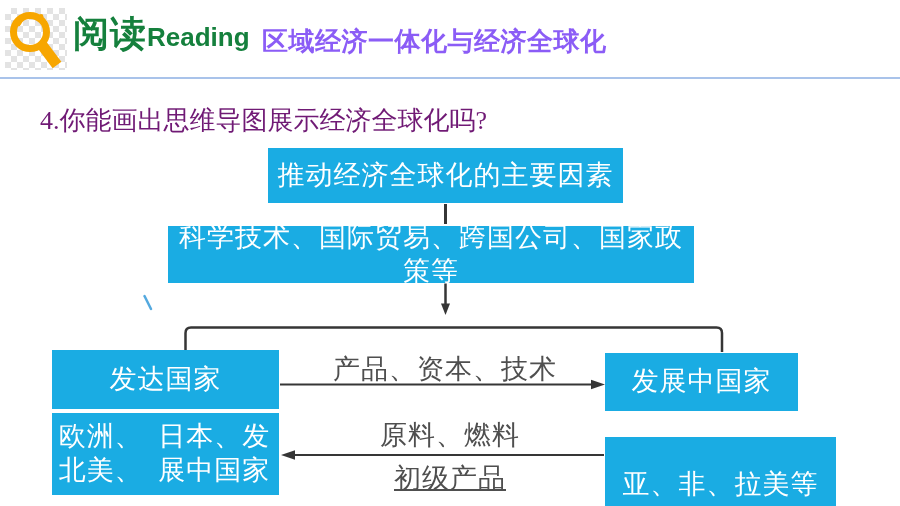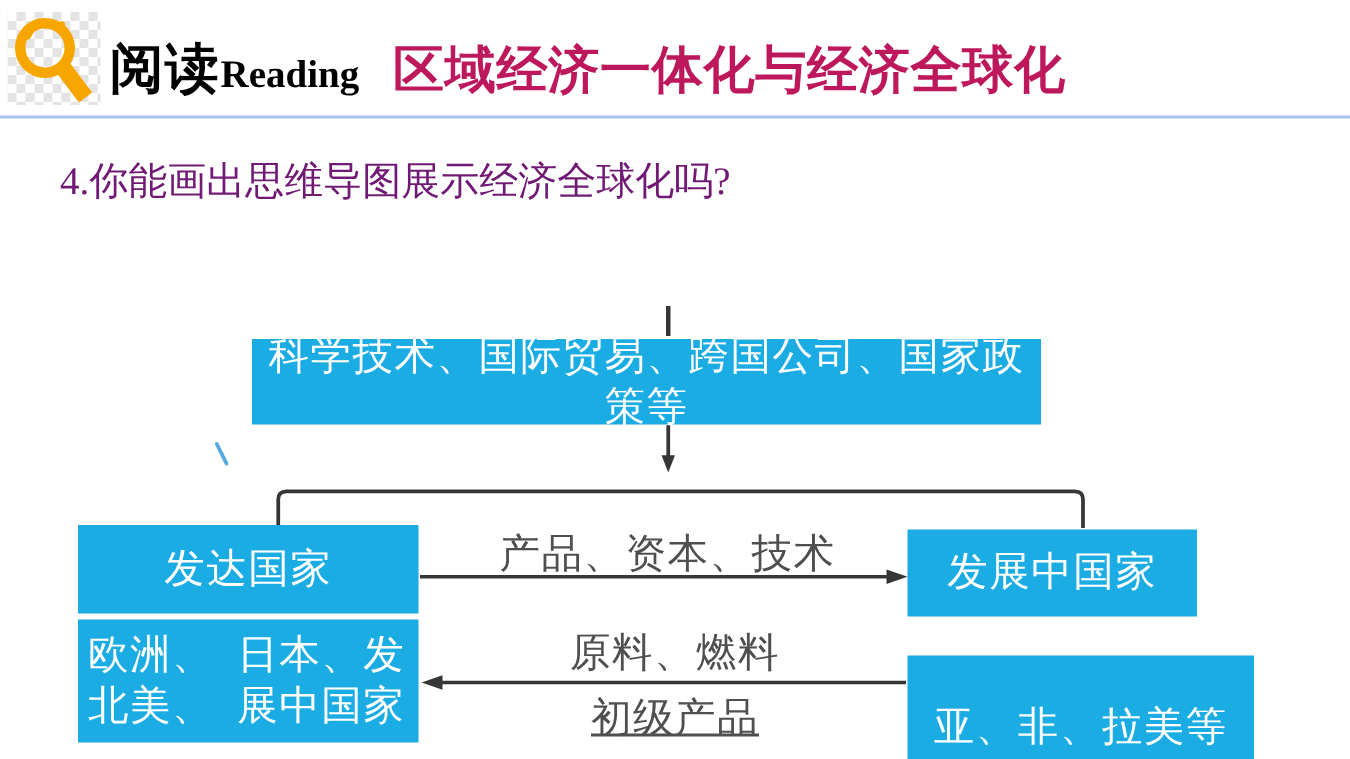--- a/index.html
+++ b/index.html
@@ -9,26 +9,26 @@
   }
   
   .header{position:absolute;top:0;left:0;width:900px;height:77px;border-bottom:2px solid #A9C3EA;background:#fff;}
   .magnifier-wrap{
     position:absolute;left:5px;top:8px;width:62px;height:62px;
     background-image:
       linear-gradient(45deg,#e3e3e3 25%,transparent 25%,transparent 75%,#e3e3e3 75%),
       linear-gradient(45deg,#e3e3e3 25%,transparent 25%,transparent 75%,#e3e3e3 75%);
     background-size:12px 12px;background-position:0 0,6px 6px;background-color:#fff;
   }
-  .brand{position:absolute;left:73px;top:22px;white-space:nowrap;color:#000000;font-family:Liberation Serif, serif;}
+  .brand{position:absolute;left:73px;top:10px;white-space:nowrap;color:#15803d;}
   .brand .zh{font-size:36px;font-weight:bold;letter-spacing:1px;}
   .brand .en{font-size:26px;font-weight:bold;}
   .page-title{
-    position:absolute;left:262px;top:24px;font-size:34px;font-weight:bold;
-    color:#be185d;white-space:nowrap;letter-spacing:0.5px;
+    position:absolute;left:262px;top:24px;font-size:26px;font-weight:bold;
+    color:#8b5cf6;white-space:nowrap;letter-spacing:0.5px;
   }
   
   .question{position:absolute;left:40px;top:103px;font-size:26px;color:#701a75;white-space:nowrap;font-family:Liberation Serif, serif;}
   
   .cbox{
     position:absolute;background:#1AACE3;color:#ffffff;font-size:27px;
     display:flex;align-items:center;justify-content:center;text-align:center;
     letter-spacing:1px;line-height:1.25;
   }
   .box-root{left:268px;top:148px;width:355px;height:55px;}
@@ -58,20 +58,21 @@
         <path d="M13.5,16 Q16.5,9.5 23,7.5" fill="none" stroke="#F7A600" stroke-width="4.5" stroke-linecap="round"></path>
         <circle cx="36" cy="8.5" r="2.4" fill="#F7A600"></circle>
       </svg>
     </div>
     <div class="brand"><span class="zh">阅读</span><span class="en">Reading</span></div>
     <div class="page-title">区域经济一体化与经济全球化</div>
   </div>
 
   <div class="question">4.你能画出思维导图展示经济全球化吗?</div>
 
+  <div class="cbox box-root">推动经济全球化的主要因素</div>
   <div class="cbox box-factors">科学技术、国际贸易、跨国公司、国家政策等</div>
 
   <div class="cbox box-left-title">发达国家</div>
   <div class="cbox box-left-examples">
     <span>欧洲、北美、</span>
     <span>日本、发展中国家</span>
   </div>
 
   <div class="cbox box-right-title">发展中国家</div>
   <div class="cbox box-right-examples">亚、非、拉美等</div>

